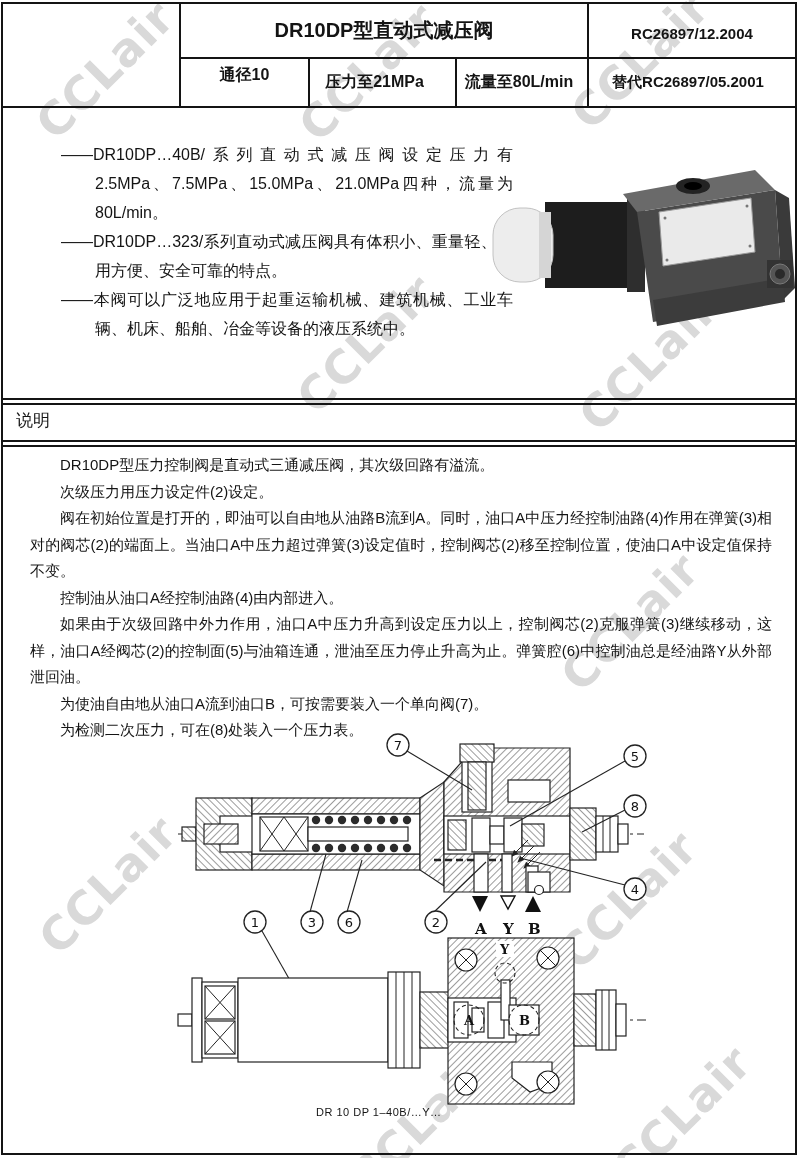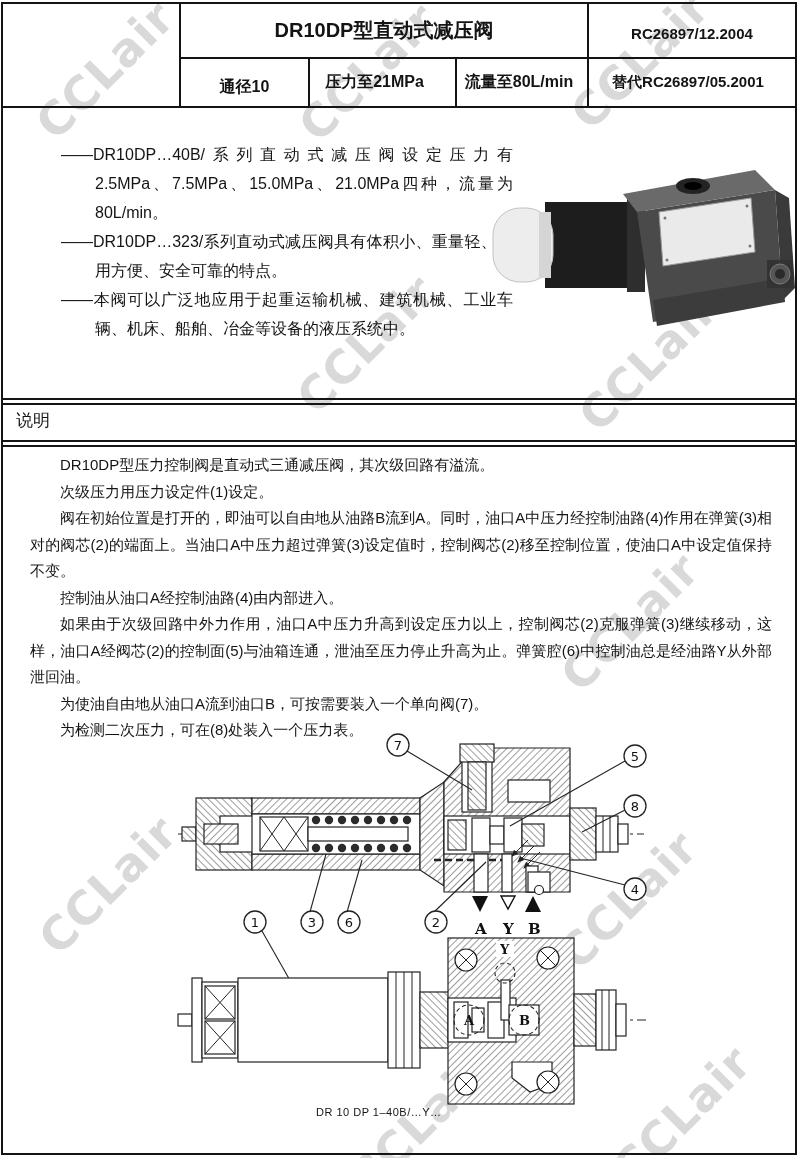--- a/index.html
+++ b/index.html
@@ -70,21 +70,21 @@
   <div class="vl" style="left:308px;top:57px;width:2px;height:49px;"></div>
   <div class="vl" style="left:455px;top:57px;width:2px;height:49px;"></div>
   <div class="hl" style="left:1px;top:106px;width:794px;height:2px;"></div>
   <div class="hl" style="left:1px;top:398px;width:794px;height:2px;"></div>
   <div class="hl" style="left:1px;top:403px;width:794px;height:2px;"></div>
   <div class="hl" style="left:1px;top:440px;width:794px;height:2px;"></div>
   <div class="hl" style="left:1px;top:445px;width:794px;height:2px;"></div>
 
   <div class="cell title" style="left:181px;top:3px;width:406px;height:54px;">DR10DP型直动式减压阀</div>
   <div class="cell docno" style="left:589px;top:3px;width:206px;height:60px;">RC26897/12.2004</div>
-  <div class="cell spec" style="left:181px;top:59px;width:127px;height:56px;text-align:right;">通径10</div>
+  <div class="cell spec" style="left:181px;top:47px;width:127px;height:56px;text-align:right;">通径10</div>
   <div class="cell spec" style="left:310px;top:59px;width:129px;height:47px;">压力至21MPa</div>
   <div class="cell spec" style="left:457px;top:59px;width:124px;height:47px;">流量至80L/min</div>
   <div class="cell docno" style="left:585px;top:59px;width:206px;height:47px;">替代RC26897/05.2001</div>
 
   <div class="bullets">
     <div class="bullet">——DR10DP…40B/系列直动式减压阀设定压力有　　2.5MPa、7.5MPa、15.0MPa、21.0MPa四种，流量为80L/min。</div>
     <div class="bullet">——DR10DP…323/系列直动式减压阀具有体积小、重量轻、使用方便、安全可靠的特点。</div>
     <div class="bullet">——本阀可以广泛地应用于起重运输机械、建筑机械、工业车辆、机床、船舶、冶金等设备的液压系统中。</div>
   </div>
 
@@ -116,21 +116,21 @@
       <rect x="280" y="110" width="26" height="28" fill="#333"></rect>
       <circle cx="293" cy="124" r="10" fill="#555" stroke="#7a7a7a"></circle>
       <circle cx="293" cy="124" r="5" fill="#2a2a2a"></circle>
     </g>
   </svg>
 
   <div class="band-label">说明</div>
 
   <div class="paras">
     <p>DR10DP型压力控制阀是直动式三通减压阀，其次级回路有溢流。</p>
-    <p>次级压力用压力设定件(1)设定。</p>
+    <p>次级压力用压力设定件(2)设定。</p>
     <p>阀在初始位置是打开的，即油可以自由地从油路B流到A。同时，油口A中压力经控制油路(4)作用在弹簧(3)相对的阀芯(2)的端面上。当油口A中压力超过弹簧(3)设定值时，控制阀芯(2)移至控制位置，使油口A中设定值保持不变。</p>
     <p>控制油从油口A经控制油路(4)由内部进入。</p>
     <p>如果由于次级回路中外力作用，油口A中压力升高到设定压力以上，控制阀芯(2)克服弹簧(3)继续移动，这样，油口A经阀芯(2)的控制面(5)与油箱连通，泄油至压力停止升高为止。弹簧腔(6)中控制油总是经油路Y从外部泄回油。</p>
     <p>为使油自由地从油口A流到油口B，可按需要装入一个单向阀(7)。</p>
     <p>为检测二次压力，可在(8)处装入一个压力表。</p>
   </div>
 
   <svg class="figure" width="592" height="378" viewBox="0 0 592 378">
     <defs>
       <pattern id="h1" width="5" height="5" patternUnits="userSpaceOnUse" patternTransform="rotate(45)">

